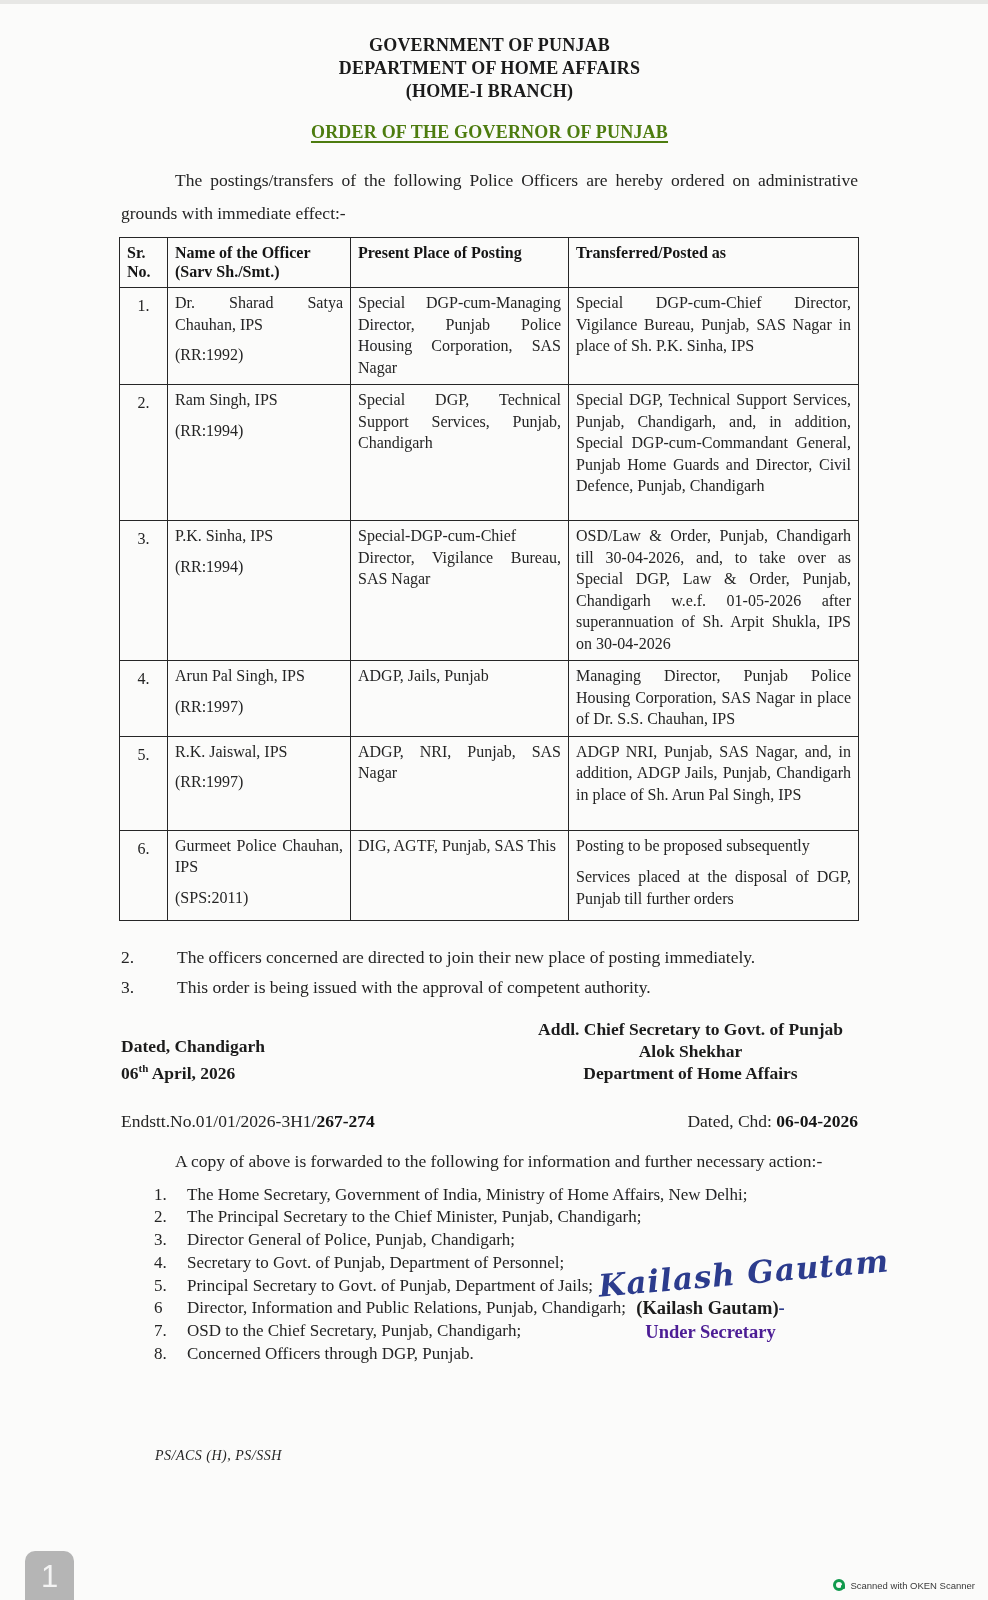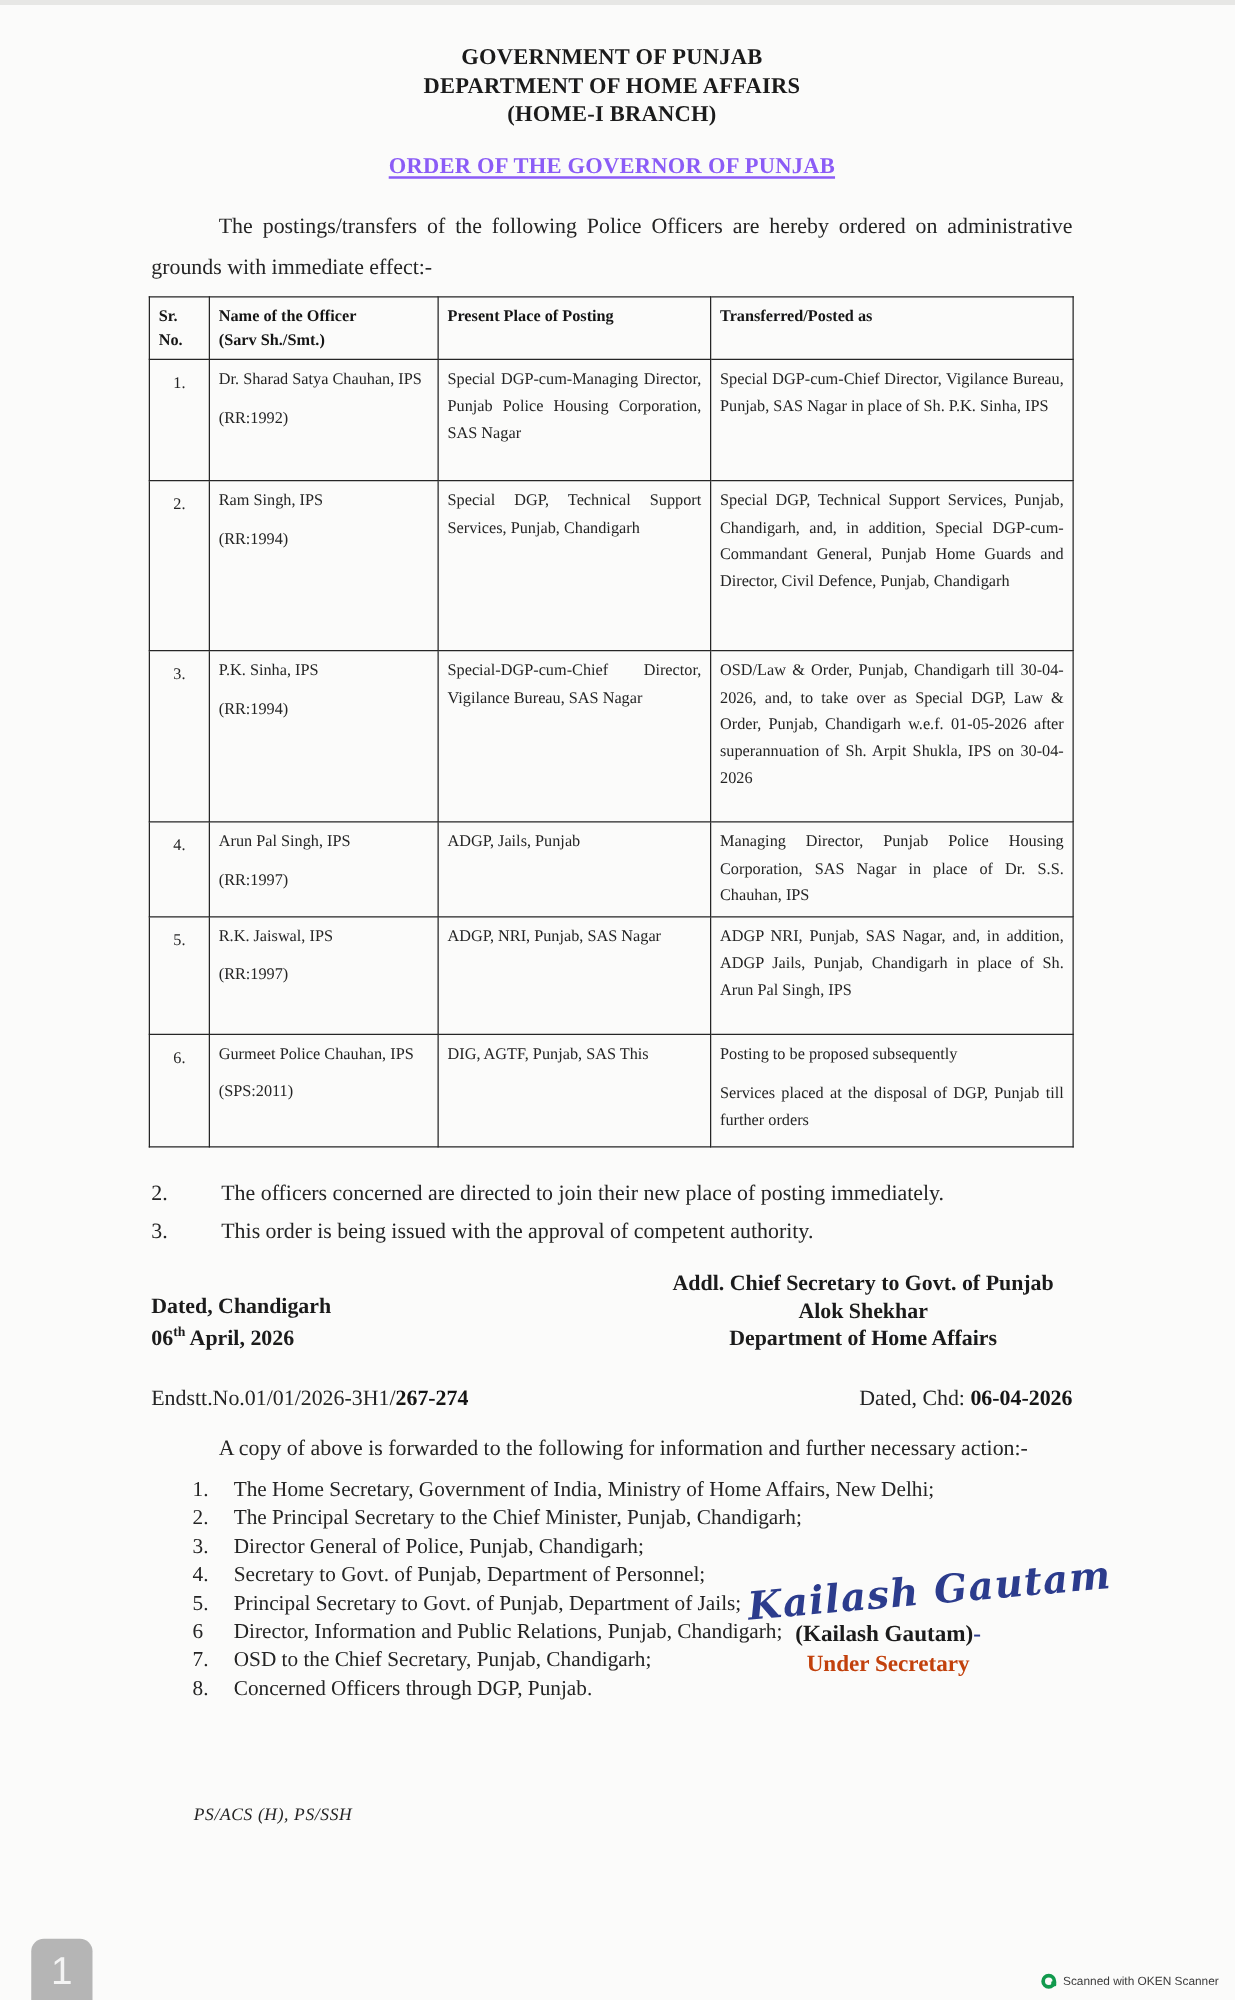--- a/index.html
+++ b/index.html
@@ -12,34 +12,34 @@
     overflow:hidden;
     -webkit-font-smoothing:antialiased;
   }
   .scan-edge { position:absolute; top:0; left:0; width:100%; height:4px; background:#e7e7e5; }
   .page { position:relative; width:988px; height:1408px; padding:34px 130px 0 121px; }
 
   
   .letterhead { text-align:center; font-weight:bold; font-size:18px; line-height:23px; color:#1b1b1b; letter-spacing:.2px; }
   .order-title { text-align:center; margin-top:19px; }
   .order-title span {
-    font-weight:bold; font-size:18px; color:#8b5cf6; letter-spacing:.2px;
+    font-weight:bold; font-size:18px; color:#4d7c0f; letter-spacing:.2px;
     text-decoration:underline; text-underline-offset:3px; text-decoration-thickness:2px;
   }
 
   
   .intro {
     margin-top:21px; font-size:17.5px; line-height:33px;
     text-align:justify; text-indent:54px;
   }
 
   
   table { border-collapse:collapse; margin-top:7px; table-layout:fixed; width:739px; margin-left:-2px; }
   col.c-sr { width:48px; } col.c-name { width:183px; } col.c-present { width:218px; } col.c-posted { width:290px; }
-  th,td { border:1.6px solid #262626; vertical-align:top; padding:4px 7px 6px 7px; font-size:13px; }
+  th,td { border:1.6px solid #262626; vertical-align:top; padding:4px 7px 6px 7px; font-size:16px; }
   th { font-weight:bold; text-align:left; line-height:19px; color:#151515; padding-top:5px; }
   td { line-height:21.5px; }
   td.sr { text-align:center; padding-top:7px; }
   td.name, td.present, td.posted { text-align:justify; }
   td .cadre { margin-top:9px; }
   td .para2 { margin-top:10px; }
   tr.r1 { height:97px; } tr.r2 { height:136px; } tr.r3 { height:137px; }
   tr.r4 { height:73px; } tr.r5 { height:94px; } tr.r6 { height:90px; }
 
   
@@ -70,21 +70,21 @@
 
   
   .footer-sig { position:absolute; left:598px; top:1258px; width:225px; text-align:center; }
   .handwritten {
     font-family:"DejaVu Serif","Liberation Serif",serif;
     font-style:italic; font-weight:bold; font-size:31px; color:#2c3c8d;
     transform:rotate(-5deg); white-space:nowrap; letter-spacing:1px;
   }
   .typed { font-weight:bold; font-size:18.5px; color:#1b1b1b; margin-top:4px; white-space:nowrap; }
   .typed .dash { color:#2c3c8d; font-weight:bold; }
-  .sig-title { font-weight:bold; font-size:18.5px; color:#c2410c; margin-top:3px; }
+  .sig-title { font-weight:bold; font-size:18.5px; color:#4c1d95; margin-top:3px; }
 
   
   .page-badge {
     position:absolute; left:25px; top:1551px; width:49px; height:62px;
     background:#b5b5b5; border-radius:10px; color:#f4f4f4;
     font-family:"Liberation Sans",sans-serif; font-size:31px;
     display:flex; justify-content:center; align-items:flex-start; padding-top:8px;
   }
   .scanner { position:absolute; right:13px; top:1579px; display:flex; align-items:center; gap:5px; }
   .scanner-icon { width:12px; height:12px; border:3.2px solid #119a4d; border-radius:50%; position:relative; display:inline-block; }

